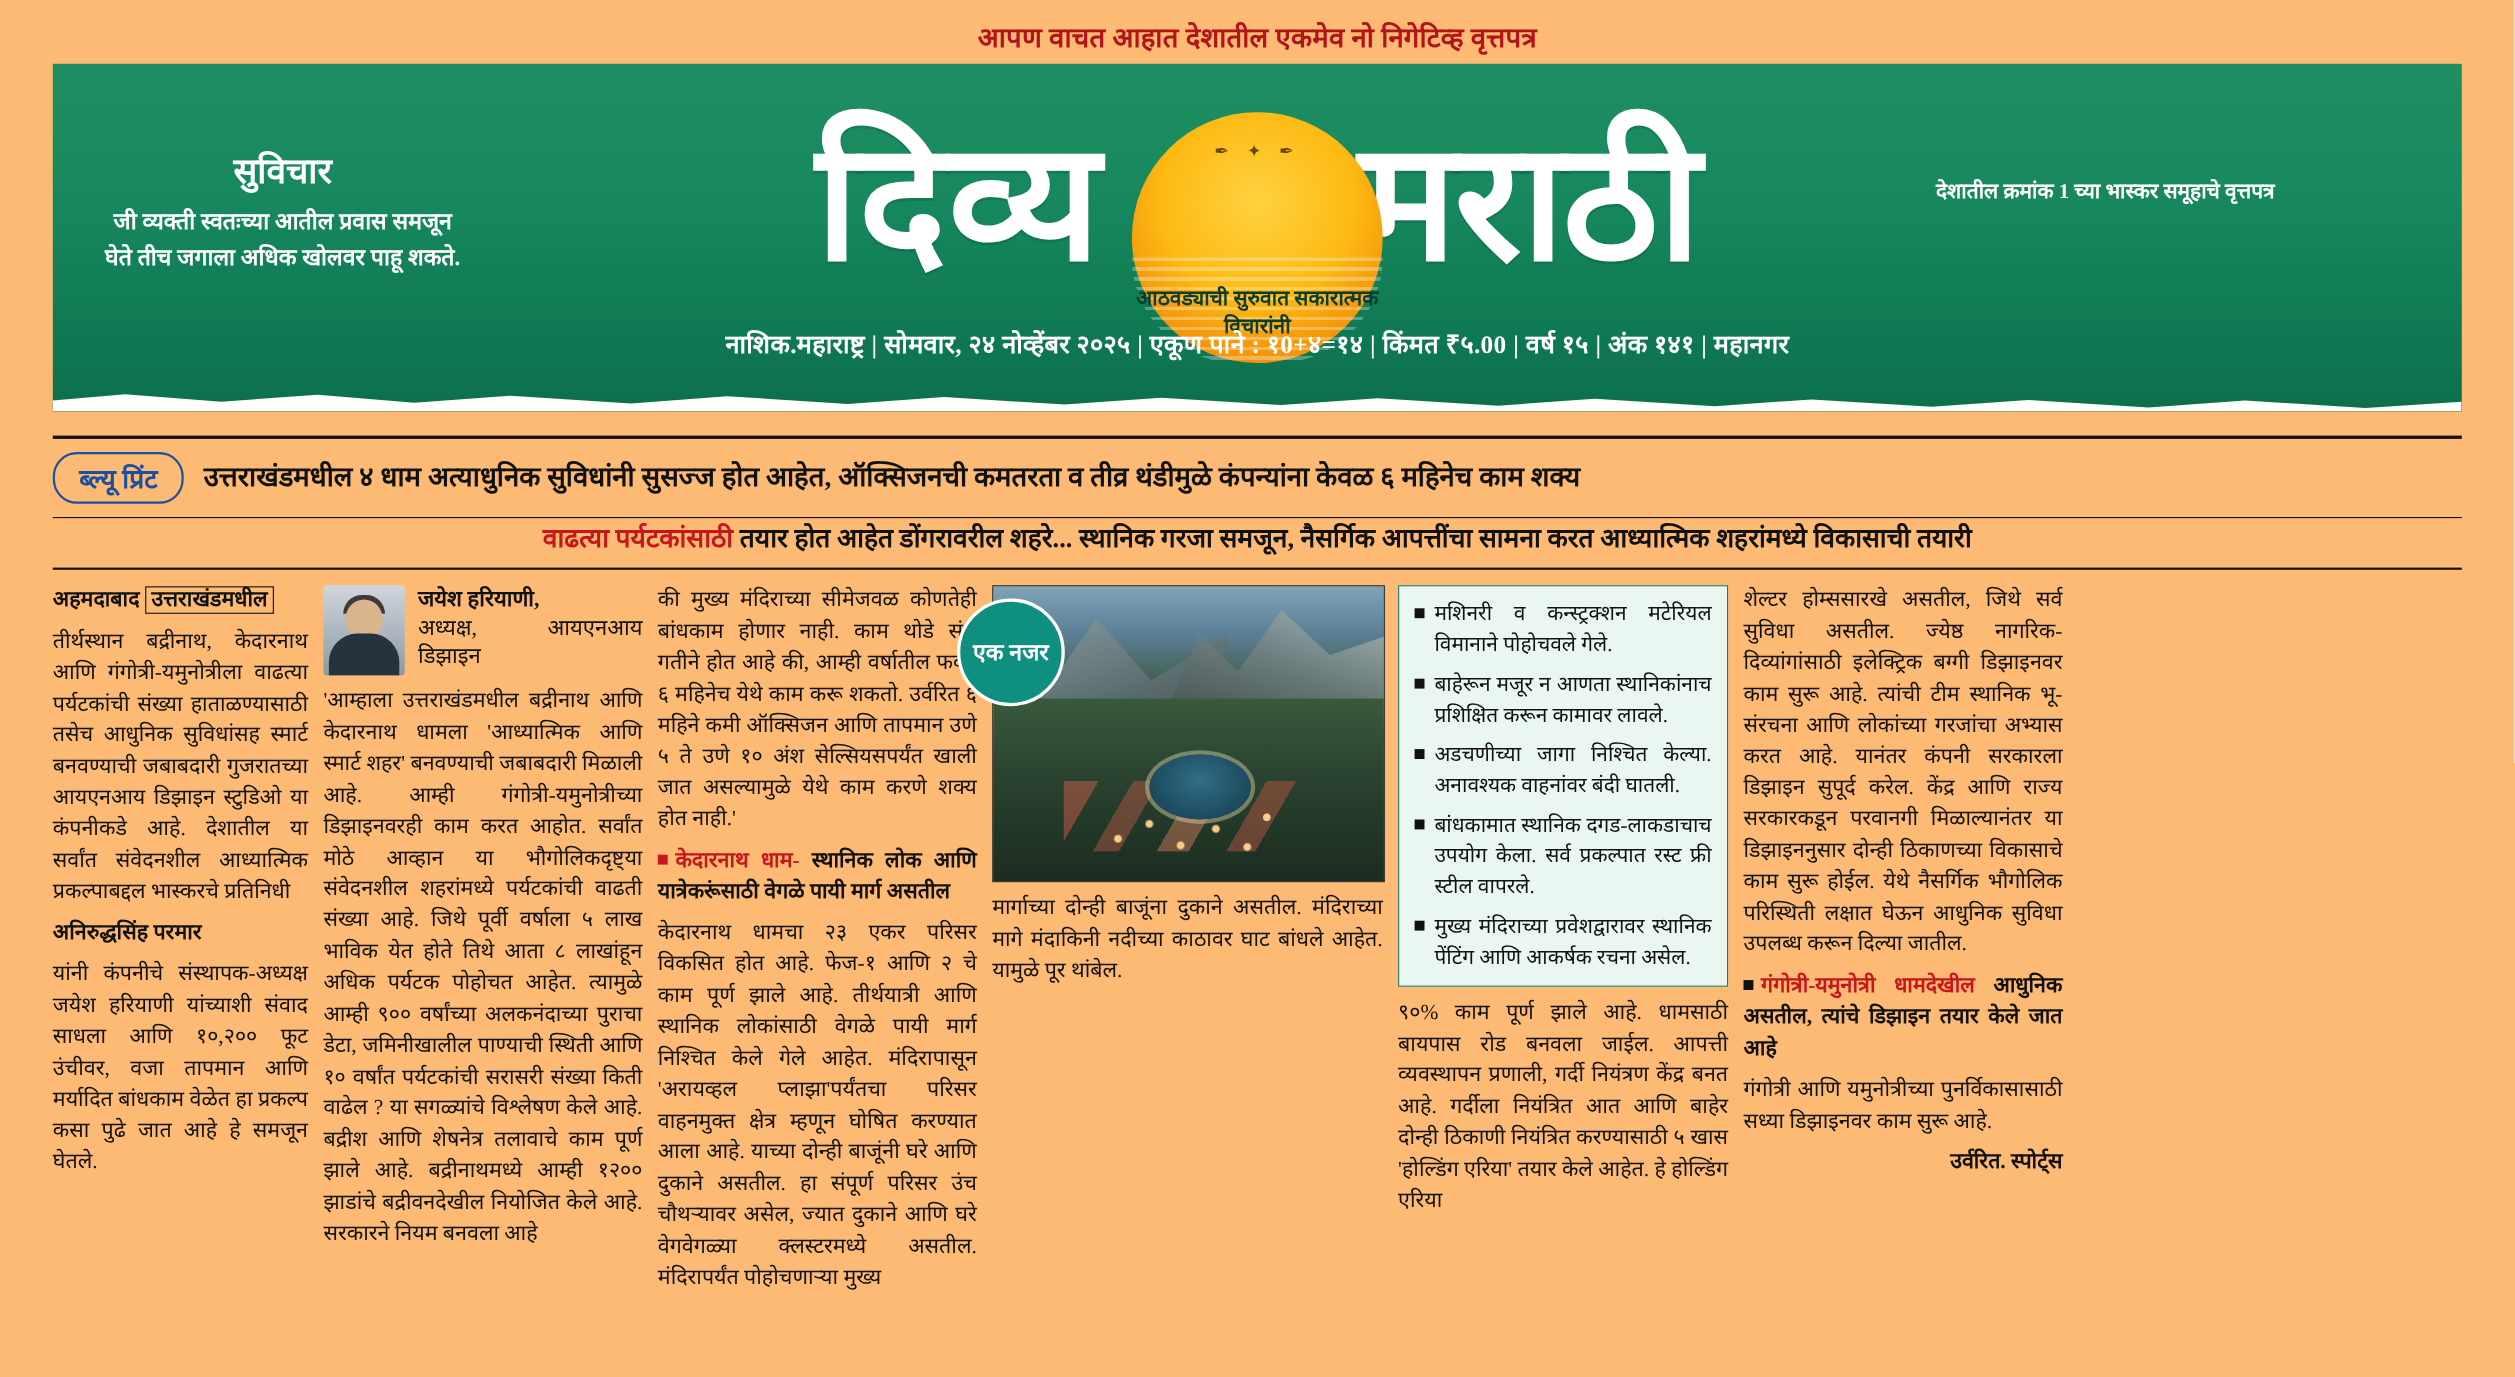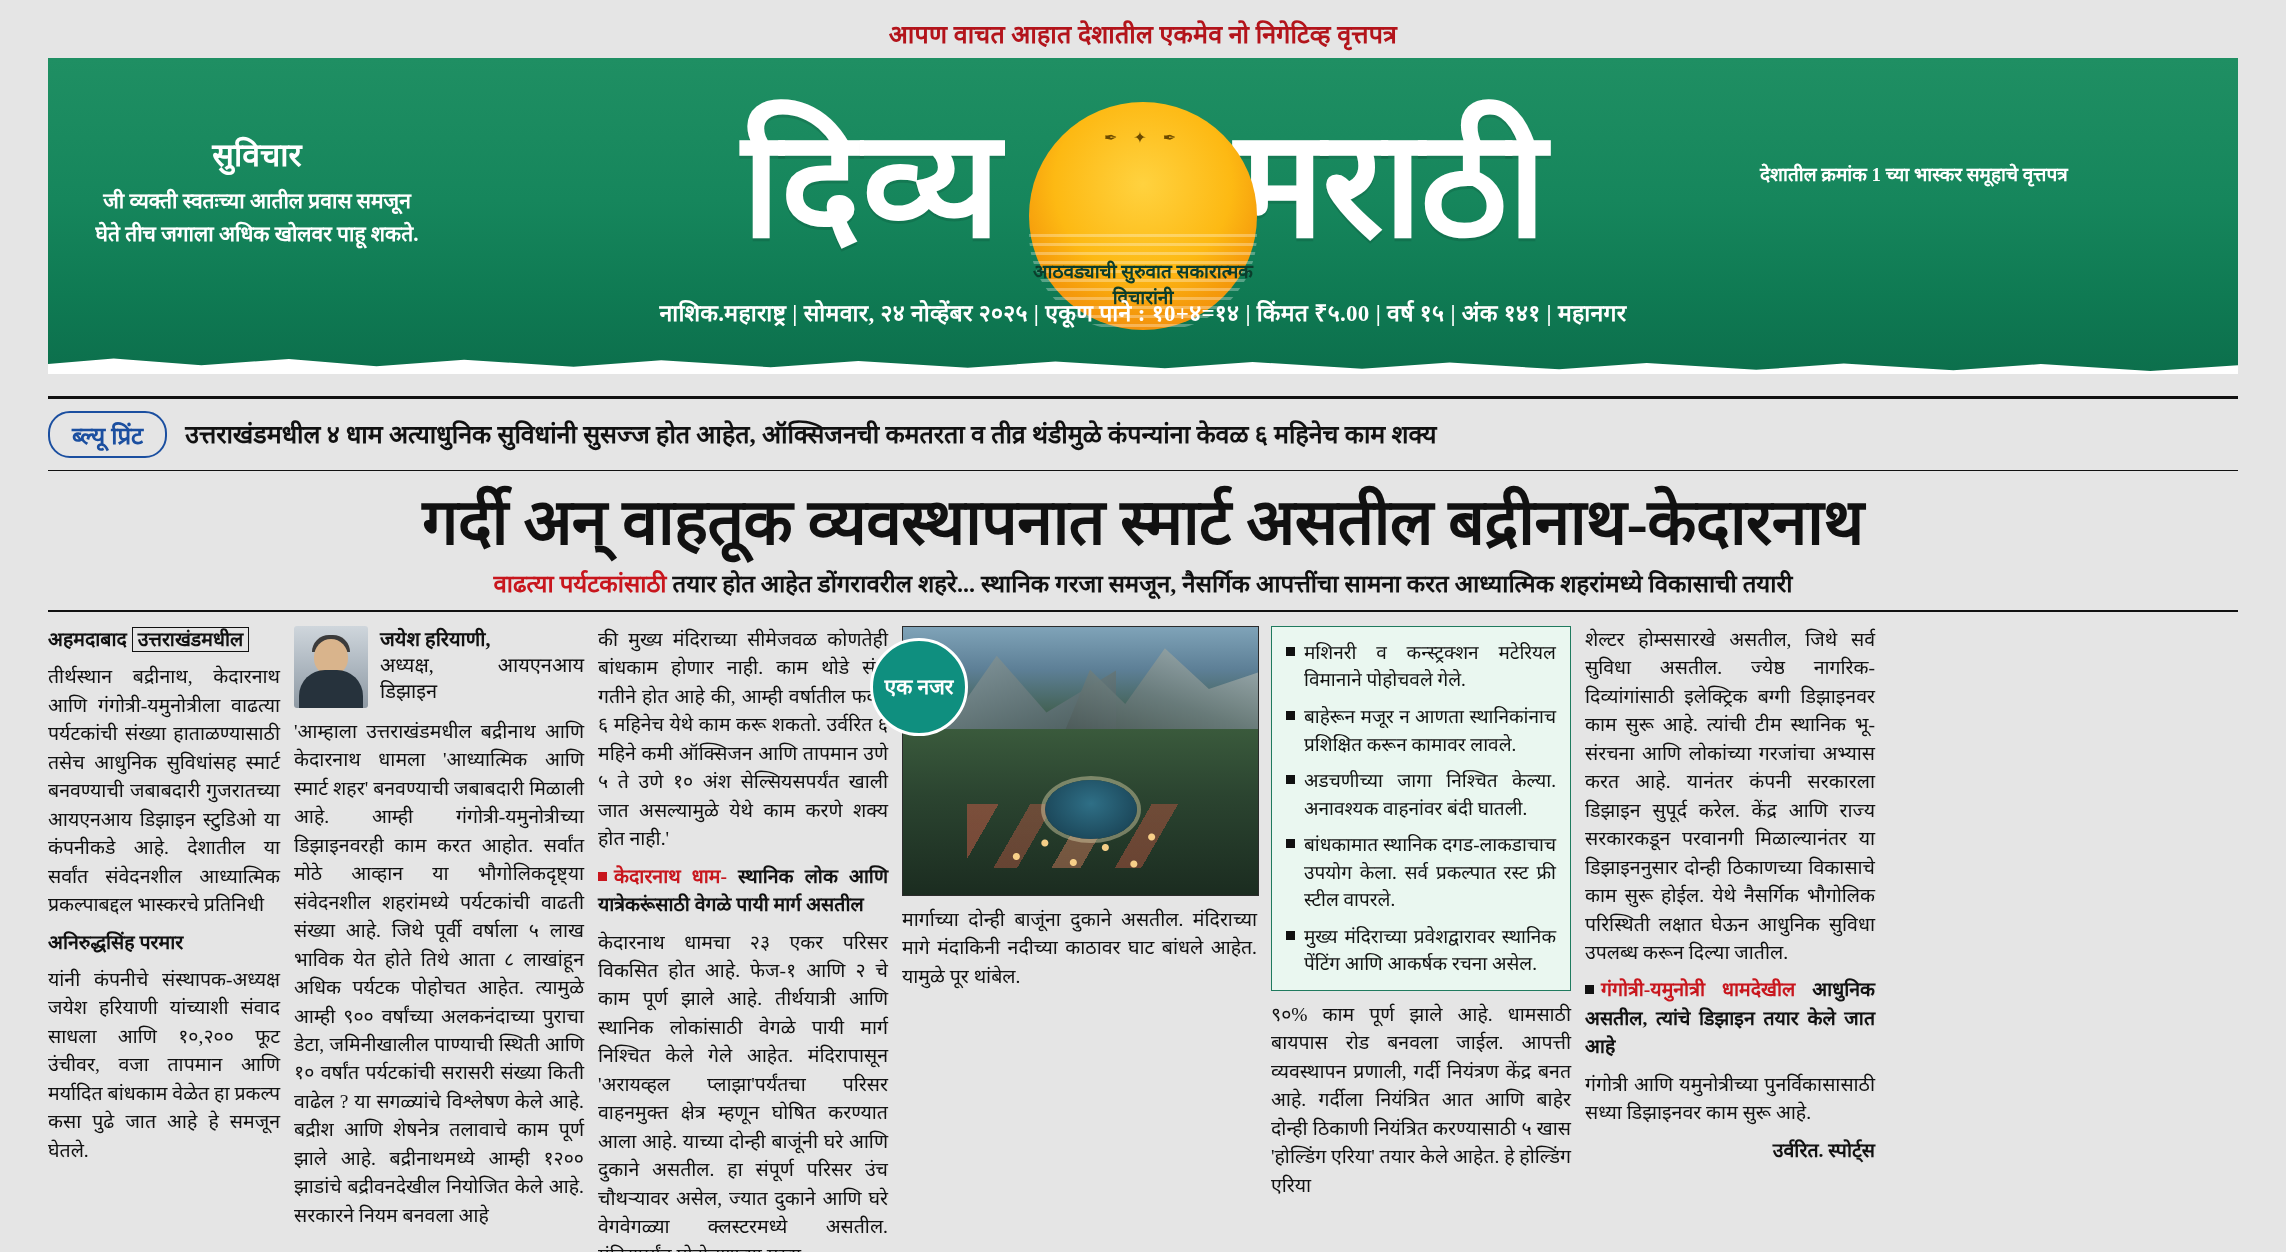--- a/index.html
+++ b/index.html
@@ -1,17 +1,17 @@
 <!DOCTYPE html>
 <html><head>
 <meta charset="utf-8">
 <style>
   html,body{margin:0;padding:0;background:#ffffff;}
   body{width:2286px;height:1252px;font-family:"Liberation Serif",serif;color:#111;overflow:hidden;}
-  .page{position:relative;width:2286px;height:1252px;background:#e5e5e5;}
+  .page{position:relative;width:2286px;height:1252px;background:#fdba74;}
 
   
   .tagline{
     text-align:center;
     color:#b3141b;
     font-weight:bold;
     font-size:25px;
     letter-spacing:.2px;
     padding-top:16px;
     padding-bottom:8px;
@@ -271,21 +271,20 @@
       </div>
 
     </div>
   </div>
 
   <div class="bp-strip">
     <div class="bp-badge">ब्ल्यू प्रिंट</div>
     <div class="bp-text">उत्तराखंडमधील ४ धाम अत्याधुनिक सुविधांनी सुसज्ज होत आहेत, ऑक्सिजनची कमतरता व तीव्र थंडीमुळे कंपन्यांना केवळ ६ महिनेच काम शक्य</div>
   </div>
 
-  <div class="headline">गर्दी अन् वाहतूक व्यवस्थापनात स्मार्ट असतील बद्रीनाथ-केदारनाथ</div>
 
   <div class="subhead">
     <span class="red">वाढत्या पर्यटकांसाठी</span>
     <span>तयार होत आहेत डोंगरावरील शहरे... स्थानिक गरजा समजून, नैसर्गिक आपत्तींचा सामना करत आध्यात्मिक शहरांमध्ये विकासाची तयारी</span>
   </div>
 
   <div class="body-area">
     <div class="cols">
 
       <div class="col c1">

